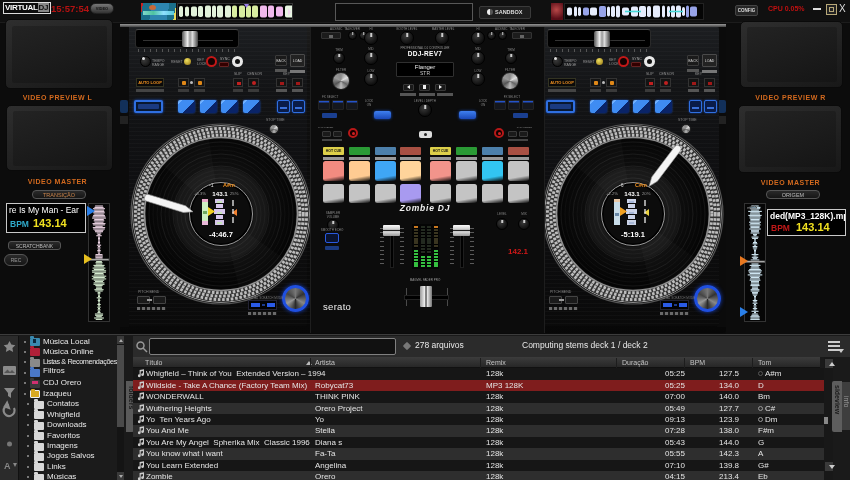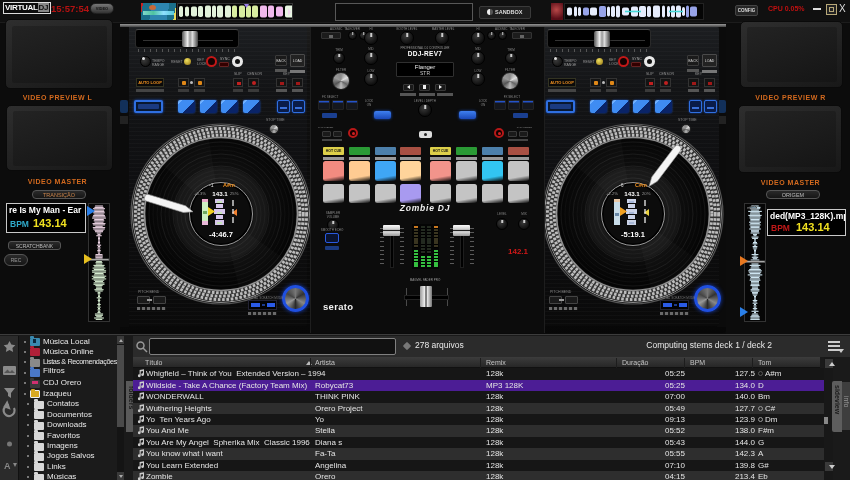--- a/index.html
+++ b/index.html
@@ -9,21 +9,21 @@
 .knob{border-radius:50%;background:radial-gradient(circle at 40% 35%,#3a3a3a,#101010 70%);border:1px solid #000}
 .knob:after{content:"";position:absolute;left:50%;top:6%;width:1.5px;height:38%;background:#ccc;transform:translateX(-50%)}
 .mknob{border-radius:50%;background:conic-gradient(#888,#ddd,#666,#bbb,#555,#999,#888);border:1px solid #222}
 .pad{border-radius:2.5px}
 .trow{position:absolute;left:133px;width:691px;height:12px;font-size:8px;color:#e4e4e4;white-space:nowrap}
 .trow .no{position:absolute;left:4px;top:1px;font-size:8px;color:#ccc}
 .trow .ti{position:absolute;left:13px;top:1px}
 .trow .ar{position:absolute;left:182px;top:1px}
 .trow .re{position:absolute;left:353px;top:1px}
 .trow .du{position:absolute;left:490px;width:62px;top:1px;text-align:right}
-.trow .bp{position:absolute;left:570px;width:52px;top:1px;text-align:right}
+.trow .bp{position:absolute;left:586px;width:52px;top:1px;}
 .trow .to{position:absolute;left:625px;top:1px}
 .fitem{position:absolute;height:11px;font-size:8px;color:#e8e8e8;white-space:nowrap}
 .fold{position:absolute;width:10px;height:8px;border-radius:1px}
 .fold:before{content:"";position:absolute;left:0;top:-2px;width:4px;height:2px;background:inherit;border-radius:1px 1px 0 0}
 </style></head>
 <body>
 
 <div class="ab" style="left:0;top:0;width:850px;height:23px;background:#101010;border-bottom:1px solid #1c1c1c"></div>
 <div class="ab" style="left:3px;top:2px;height:12px;border:1px solid #ddd;background:#0d0d0d;color:#fff;font-weight:bold;font-size:8px;letter-spacing:-0.3px;line-height:10px;padding:0 1px">VIRTUAL<span style="background:#888;color:#111;padding:0 1px">DJ</span></div>
 <div class="ab" style="left:51px;top:3px;color:#b41212;font-weight:bold;font-size:9.5px">15:57:54</div>
@@ -98,21 +98,21 @@
 <div class="ab" style="left:5px;top:19px;width:108px;height:70px;border-radius:5px;background:linear-gradient(160deg,#2e2e2e,#181818);border:1px solid #0a0a0a">
 <div class="ab" style="left:6px;top:6px;width:95px;height:57px;background:linear-gradient(160deg,#232323,#151515);border-radius:2px"></div>
   </div>
 <div class="ab or" style="left:0;top:94px;width:115px;text-align:center">VIDEO PREVIEW L</div>
 <div class="ab" style="left:6px;top:105px;width:107px;height:66px;border-radius:5px;background:linear-gradient(160deg,#2e2e2e,#181818);border:1px solid #0a0a0a">
 <div class="ab" style="left:6px;top:5px;width:94px;height:55px;background:linear-gradient(160deg,#232323,#151515);border-radius:2px"></div>
   </div>
 <div class="ab or" style="left:0;top:178px;width:115px;text-align:center">VIDEO MASTER</div>
 <div class="ab btn" style="left:32px;top:190px;width:54px;height:9px;font-size:5.5px;line-height:8px;border-radius:4px">TRANSIÇÃO</div>
 <div class="ab" style="left:6px;top:203px;width:80px;height:30px;background:#000;border:1px solid #c8c8c8">
-<div class="ab" style="left:2px;top:1px;width:76px;height:12px;color:#fff;font-weight:bold;font-size:8.5px;white-space:nowrap;overflow:hidden">re Is My Man - Ear</div>
+<div class="ab" style="left:2px;top:1px;width:76px;height:12px;color:#fff;font-weight:normal;font-size:8.5px;white-space:nowrap;overflow:hidden">re Is My Man - Ear</div>
 <div class="ab" style="left:3px;top:15px;color:#2fa8c8;font-weight:bold;font-size:8.5px">BPM</div>
 <div class="ab" style="left:26px;top:13px;color:#f0e020;font-weight:bold;font-size:11px">143.14</div>
   </div>
 <div class="ab" style="left:87px;top:206px;width:0;height:0;z-index:5;border-left:8px solid #2a7fe8;border-top:5px solid transparent;border-bottom:5px solid transparent"></div>
 <div class="ab btn" style="left:8px;top:241px;width:53px;height:9px;font-size:5px;line-height:8px;color:#bbb;border-radius:3px">SCRATCHBANK</div>
 <div class="ab btn" style="left:4px;top:254px;width:24px;height:12px;border-radius:7px;font-size:5px;line-height:11px;color:#999">REC</div>
 
 <div class="ab" style="left:88px;top:203px;width:22px;height:119px;background:#060606;border:1px solid #333">
 <svg width="20" height="117" style="display:block">
 <g stroke="#555" stroke-width="1">
@@ -759,21 +759,21 @@
 <div class="ab" style="left:508px;top:247px;color:#d01818;font-weight:bold;font-size:8px">142.1</div>
 <div class="ab" style="left:318px;top:228px;width:28px;font-size:3px;color:#888;text-align:center">SMOOTH ECHO</div>
 <div class="ab" style="left:325px;top:233px;width:14px;height:10px;border:1.5px solid #2a5ae0;background:#0a1430;border-radius:2px"></div>
 <div class="ab" style="left:325px;top:246px;width:14px;height:4px;background:#1a3a80;border-radius:1px"></div>
 <div class="ab" style="left:395px;top:278px;width:60px;text-align:center;font-size:3px;color:#999">MAGVEL FADER PRO</div>
 <div class="ab" style="left:406px;top:288px;width:1px;height:18px;background:#4a4a4a"></div>
 <div class="ab" style="left:424px;top:288px;width:1px;height:18px;background:#4a4a4a"></div>
 <div class="ab" style="left:447px;top:288px;width:1px;height:18px;background:#4a4a4a"></div>
 <div class="ab" style="left:404px;top:295px;width:45px;height:5px;background:#000;border:1px solid #222"></div>
 <div class="ab" style="left:420px;top:286px;width:12px;height:21px;border-radius:1px;background:linear-gradient(90deg,#999,#f0f0f0 40%,#333 50%,#e8e8e8 60%,#777)"></div>
-<div class="ab" style="left:323px;top:301px;color:#f0f0f0;font-weight:bold;font-size:9.5px;letter-spacing:.3px">serato</div>
+<div class="ab" style="left:323px;top:301px;color:#f0f0f0;font-weight:normal;font-size:9.5px;letter-spacing:.3px">serato</div>
 
 <div class="ab" style="left:0;top:334px;width:850px;height:146px;background:#1a1a1a;border-top:1px solid #3c3c3c"></div>
 <div class="ab" style="left:0;top:336px;width:19px;height:144px;background:#2b2b2b;border-right:1px solid #111"></div>
 <svg class="ab" style="left:0;top:336px" width="19" height="144" viewBox="0 0 19 144">
 <path d="M9.5 5 l1.8 3.6 4 .6 -2.9 2.8 .7 4 -3.6 -1.9 -3.6 1.9 .7 -4 -2.9 -2.8 4 -.6 z" fill="#8a8a8a"></path>
 <rect x="3" y="30" width="13" height="9" rx="1" fill="#8a8a8a"></rect>
     <path d="M4 37 l3.5 -3.5 2.5 2.5 2 -2 3 3 z" fill="#555"></path>
 <path d="M4 52 h11 l-4 5 v5 l-3 -2 v-3 z" fill="#8a8a8a"></path>
 <path d="M14 72 a5.5 5.5 0 1 1 -5 -3" stroke="#8a8a8a" stroke-width="2.2" fill="none"></path>
     <path d="M9 64 l0 10 -6 -5 z" fill="#8a8a8a" transform="rotate(-20 9 69)"></path>
@@ -800,21 +800,21 @@
 <div class="ab" style="left:32px;top:381.3px;width:6px;height:3px;background:#d03070"></div>
 <div class="fitem" style="left:43px;top:378.3px">CDJ Orero</div>
 <div class="ab" style="left:24px;top:392.7px;width:2px;height:2px;background:#777"></div>
 <div class="fold" style="left:30px;top:390.2px;background:#d8a820;border:1px solid #eee;"></div>
 <div class="fitem" style="left:43px;top:388.7px">Izaqueu</div>
 <div class="ab" style="left:27px;top:403.2px;width:2px;height:2px;background:#777"></div>
 <div class="fold" style="left:34px;top:400.7px;background:#d8d8d8;"></div>
 <div class="fitem" style="left:47px;top:399.2px">Contatos</div>
 <div class="ab" style="left:27px;top:413.6px;width:2px;height:2px;background:#777"></div>
 <div class="fold" style="left:34px;top:411.1px;background:#d8d8d8;"></div>
-<div class="fitem" style="left:47px;top:409.6px">Documentos</div>
+<div class="fitem" style="left:47px;top:409.6px">Whigfield</div>
 <div class="ab" style="left:27px;top:424.1px;width:2px;height:2px;background:#777"></div>
 <div class="fold" style="left:34px;top:421.6px;background:#d8d8d8;"></div>
 <div class="fitem" style="left:47px;top:420.1px">Downloads</div>
 <div class="ab" style="left:27px;top:434.5px;width:2px;height:2px;background:#777"></div>
 <div class="fold" style="left:34px;top:432.0px;background:#d8d8d8;"></div>
 <div class="fitem" style="left:47px;top:430.5px">Favoritos</div>
 <div class="ab" style="left:27px;top:445.0px;width:2px;height:2px;background:#777"></div>
 <div class="fold" style="left:34px;top:442.5px;background:#d8d8d8;"></div>
 <div class="fitem" style="left:47px;top:441.0px">Imagens</div>
 <div class="ab" style="left:27px;top:455.4px;width:2px;height:2px;background:#777"></div>
@@ -838,21 +838,21 @@
     <div style="position:absolute;left:0px;top:5px;width:9px;height:44px;writing-mode:vertical-rl;font-size:7px;color:#1a1a1a;font-weight:bold">folders</div>
   </div>
 <div class="ab" style="left:133px;top:336px;width:717px;height:21px;background:#2b2b2b"></div>
 <svg class="ab" style="left:135px;top:340px" width="13" height="13" viewBox="0 0 13 13">
     <circle cx="5.5" cy="5.5" r="3.5" fill="none" stroke="#999" stroke-width="1.5"></circle>
     <line x1="8" y1="8" x2="12" y2="12" stroke="#999" stroke-width="1.5"></line>
   </svg>
 <div class="ab" style="left:149px;top:338px;width:247px;height:17px;background:#111;border:1px solid #808080;border-radius:2px"></div>
 <div class="ab" style="left:404px;top:343px;width:6px;height:6px;background:#787878;transform:rotate(45deg);border-radius:1px"></div>
 <div class="ab" style="left:415px;top:340px;font-size:8.5px;color:#e8e8e8">278 arquivos</div>
-<div class="ab" style="left:522px;top:340px;width:250px;text-align:right;font-size:8.5px;color:#e8e8e8">Computing stems deck 1 / deck 2</div>
+<div class="ab" style="left:522px;top:340px;width:250px;text-align:left;font-size:8.5px;color:#e8e8e8">Computing stems deck 1 / deck 2</div>
 <div class="ab" style="left:828px;top:341px;width:12px;height:2px;background:#ccc;box-shadow:0 4px 0 #ccc,0 8px 0 #ccc"></div>
 <div class="ab" style="left:838px;top:349px;border-left:3px solid transparent;border-right:3px solid transparent;border-top:4px solid #ccc"></div>
 <div class="ab" style="left:133px;top:357px;width:687px;height:11px;background:linear-gradient(#3c3c3c,#272727);border-bottom:1px solid #111"></div>
 <div class="ab" style="left:145px;top:359px;font-size:7px;color:#c4c4c4">Título</div>
 <div class="ab" style="left:315px;top:359px;font-size:7px;color:#c4c4c4">Artista</div>
 <div class="ab" style="left:486px;top:359px;font-size:7px;color:#c4c4c4">Remix</div>
 <div class="ab" style="left:622px;top:359px;font-size:7px;color:#c4c4c4">Duração</div>
 <div class="ab" style="left:690px;top:359px;font-size:7px;color:#c4c4c4">BPM</div>
 <div class="ab" style="left:758px;top:359px;font-size:7px;color:#c4c4c4">Tom</div>
 <div class="ab" style="left:306px;top:361px;border-left:3px solid transparent;border-right:3px solid transparent;border-bottom:4px solid #bbb"></div>
@@ -865,21 +865,21 @@
     <span class="no"><svg width="8" height="9" viewBox="0 0 8 9">
         <path d="M2.6 1 L7 0.2 V5.6 A1.4 1.4 0 1 1 5.9 4.2 V2 L3.7 2.4 V6.8 A1.4 1.4 0 1 1 2.6 5.4 Z" fill="#ccc"></path>
       </svg></span>
     <span class="ti">Whigfield – Think of You &nbsp;Extended Version – 1994</span>
     <span class="ar"></span>
     <span class="re">128k</span>
     <span class="du">05:25</span>
     <span class="bp">127.5</span>
     <span class="to"><span style="display:inline-block;width:5px;height:5px;border:1px solid #555;border-radius:50%;margin-right:2px"></span>A#m</span>
   </div>
-<div class="trow" style="top:379.7px;background:#4c1d95">
+<div class="trow" style="top:379.7px;background:#7f1d1d">
     <span class="no"><svg width="8" height="9" viewBox="0 0 8 9">
         <path d="M2.6 1 L7 0.2 V5.6 A1.4 1.4 0 1 1 5.9 4.2 V2 L3.7 2.4 V6.8 A1.4 1.4 0 1 1 2.6 5.4 Z" fill="#ccc"></path>
       </svg></span>
     <span class="ti">Wildside - Take A Chance (Factory Team Mix)</span>
     <span class="ar">Robycat73</span>
     <span class="re">MP3 128K</span>
     <span class="du">05:25</span>
     <span class="bp">134.0</span>
     <span class="to">D</span>
   </div>
@@ -916,21 +916,21 @@
     <span class="bp">123.9</span>
     <span class="to"><span style="display:inline-block;width:5px;height:5px;border:1px solid #999;border-radius:50%;margin-right:2px"></span>Dm</span>
   </div>
 <div class="trow" style="top:425.4px;background:#2e2e2e">
     <span class="no"><svg width="8" height="9" viewBox="0 0 8 9">
         <path d="M2.6 1 L7 0.2 V5.6 A1.4 1.4 0 1 1 5.9 4.2 V2 L3.7 2.4 V6.8 A1.4 1.4 0 1 1 2.6 5.4 Z" fill="#ccc"></path>
       </svg></span>
     <span class="ti">You And Me</span>
     <span class="ar">Stella</span>
     <span class="re">128k</span>
-    <span class="du">05:52</span>
+    <span class="du">07:28</span>
     <span class="bp">138.0</span>
     <span class="to">F#m</span>
   </div>
 <div class="trow" style="top:436.8px;background:#161616">
     <span class="no"><svg width="8" height="9" viewBox="0 0 8 9">
         <path d="M2.6 1 L7 0.2 V5.6 A1.4 1.4 0 1 1 5.9 4.2 V2 L3.7 2.4 V6.8 A1.4 1.4 0 1 1 2.6 5.4 Z" fill="#ccc"></path>
       </svg></span>
     <span class="ti">You Are My Angel &nbsp;Spherika Mix &nbsp;Classic 1996</span>
     <span class="ar">Diana s</span>
     <span class="re">128k</span>

